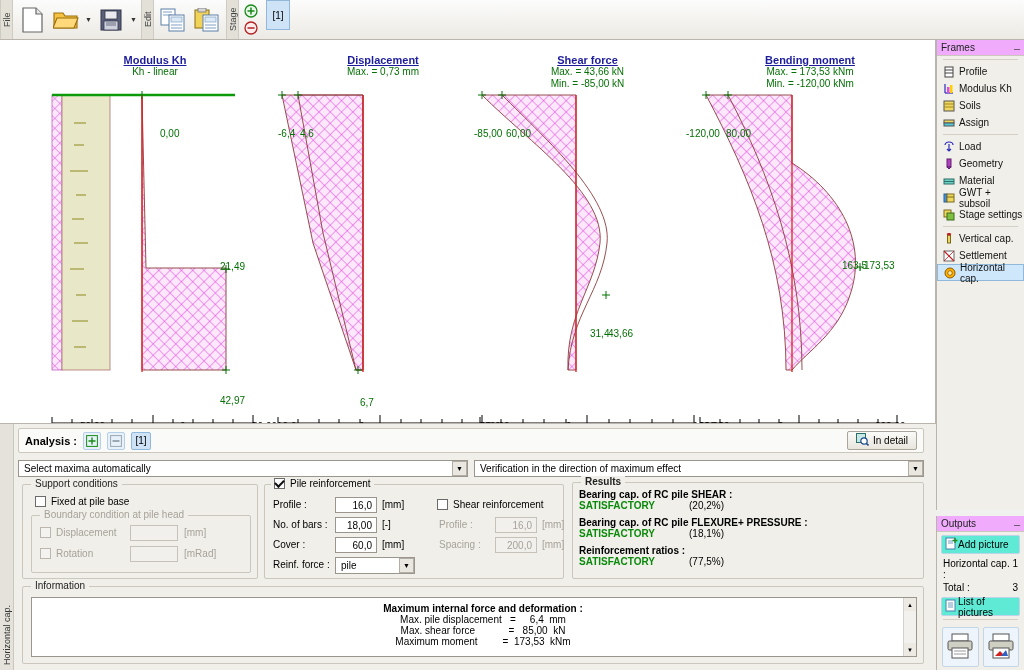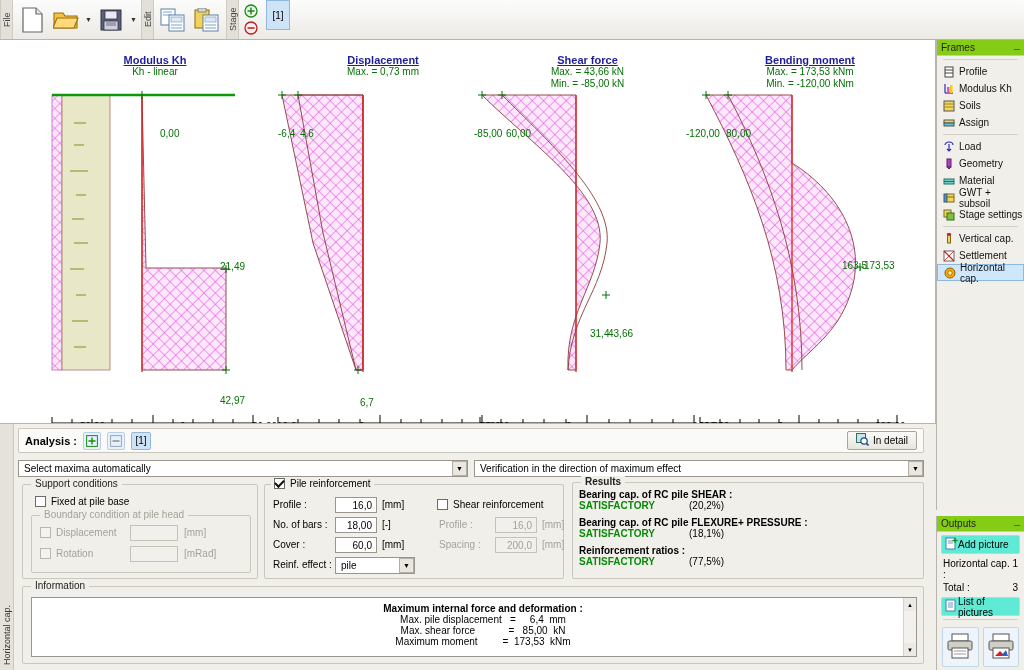--- a/index.html
+++ b/index.html
@@ -72,21 +72,21 @@
   .chart-sub { text-align:center; color:#057005; font-size:10px; line-height: 12px; }
   .lbl-green { position:absolute; color:#057005; font-size:10px; white-space: nowrap; }
   .lbl-black { position:absolute; color:#000; font-size:10px; white-space: nowrap; }
 
   
   .rpanel {
     position: absolute; right: 0; width: 88px;
     background: #f0efe9; border-left: 1px solid #b9b5ac;
   }
   .rpanel-hdr {
-    height: 16px; background: #84cc16; border-bottom: 1px solid #cbc7bd;
+    height: 16px; background: #f0abfc; border-bottom: 1px solid #cbc7bd;
     display:flex; align-items:center; padding: 0 4px;
     font-size: 10px; color:#222;
   }
   .rpanel-hdr .min { margin-left:auto; cursor:pointer; font-size:11px; line-height:8px; color:#444;}
   .frame-item {
     display:flex; align-items:center; gap:4px; height:17px;
     padding-left: 6px; font-size: 10px; cursor: pointer; color: #111;
   }
   .frame-item.active { background:#cfe7fb; border:1px solid #8fb8db; }
   .frame-sep { height:1px; background:#d4d0c6; margin: 3px 6px; }
@@ -768,21 +768,21 @@
       <span class="unit" style="position:absolute; left:117px; top:14px;">[mm]</span>
 
       <span class="lab" style="position:absolute; left:8px; top:34px;">No. of bars :</span>
       <div class="fld" style="position:absolute; left:70px; top:32px; width:42px;">18,00</div>
       <span class="unit" style="position:absolute; left:117px; top:34px;">[-]</span>
 
       <span class="lab" style="position:absolute; left:8px; top:54px;">Cover :</span>
       <div class="fld" style="position:absolute; left:70px; top:52px; width:42px;">60,0</div>
       <span class="unit" style="position:absolute; left:117px; top:54px;">[mm]</span>
 
-      <span class="lab" style="position:absolute; left:8px; top:74px;">Reinf. effect :</span>
+      <span class="lab" style="position:absolute; left:8px; top:74px;">Reinf. force :</span>
       <div class="combo" style="left:70px; top:72px; width:80px;">
         <span>pile</span>
         <span class="arrow">▼</span>
       </div>
 
       <div class="chk" style="position:absolute; left:172px; top:14px;">
         <span class="chkbox"></span>
         <span>Shear reinforcement</span>
       </div>
 

